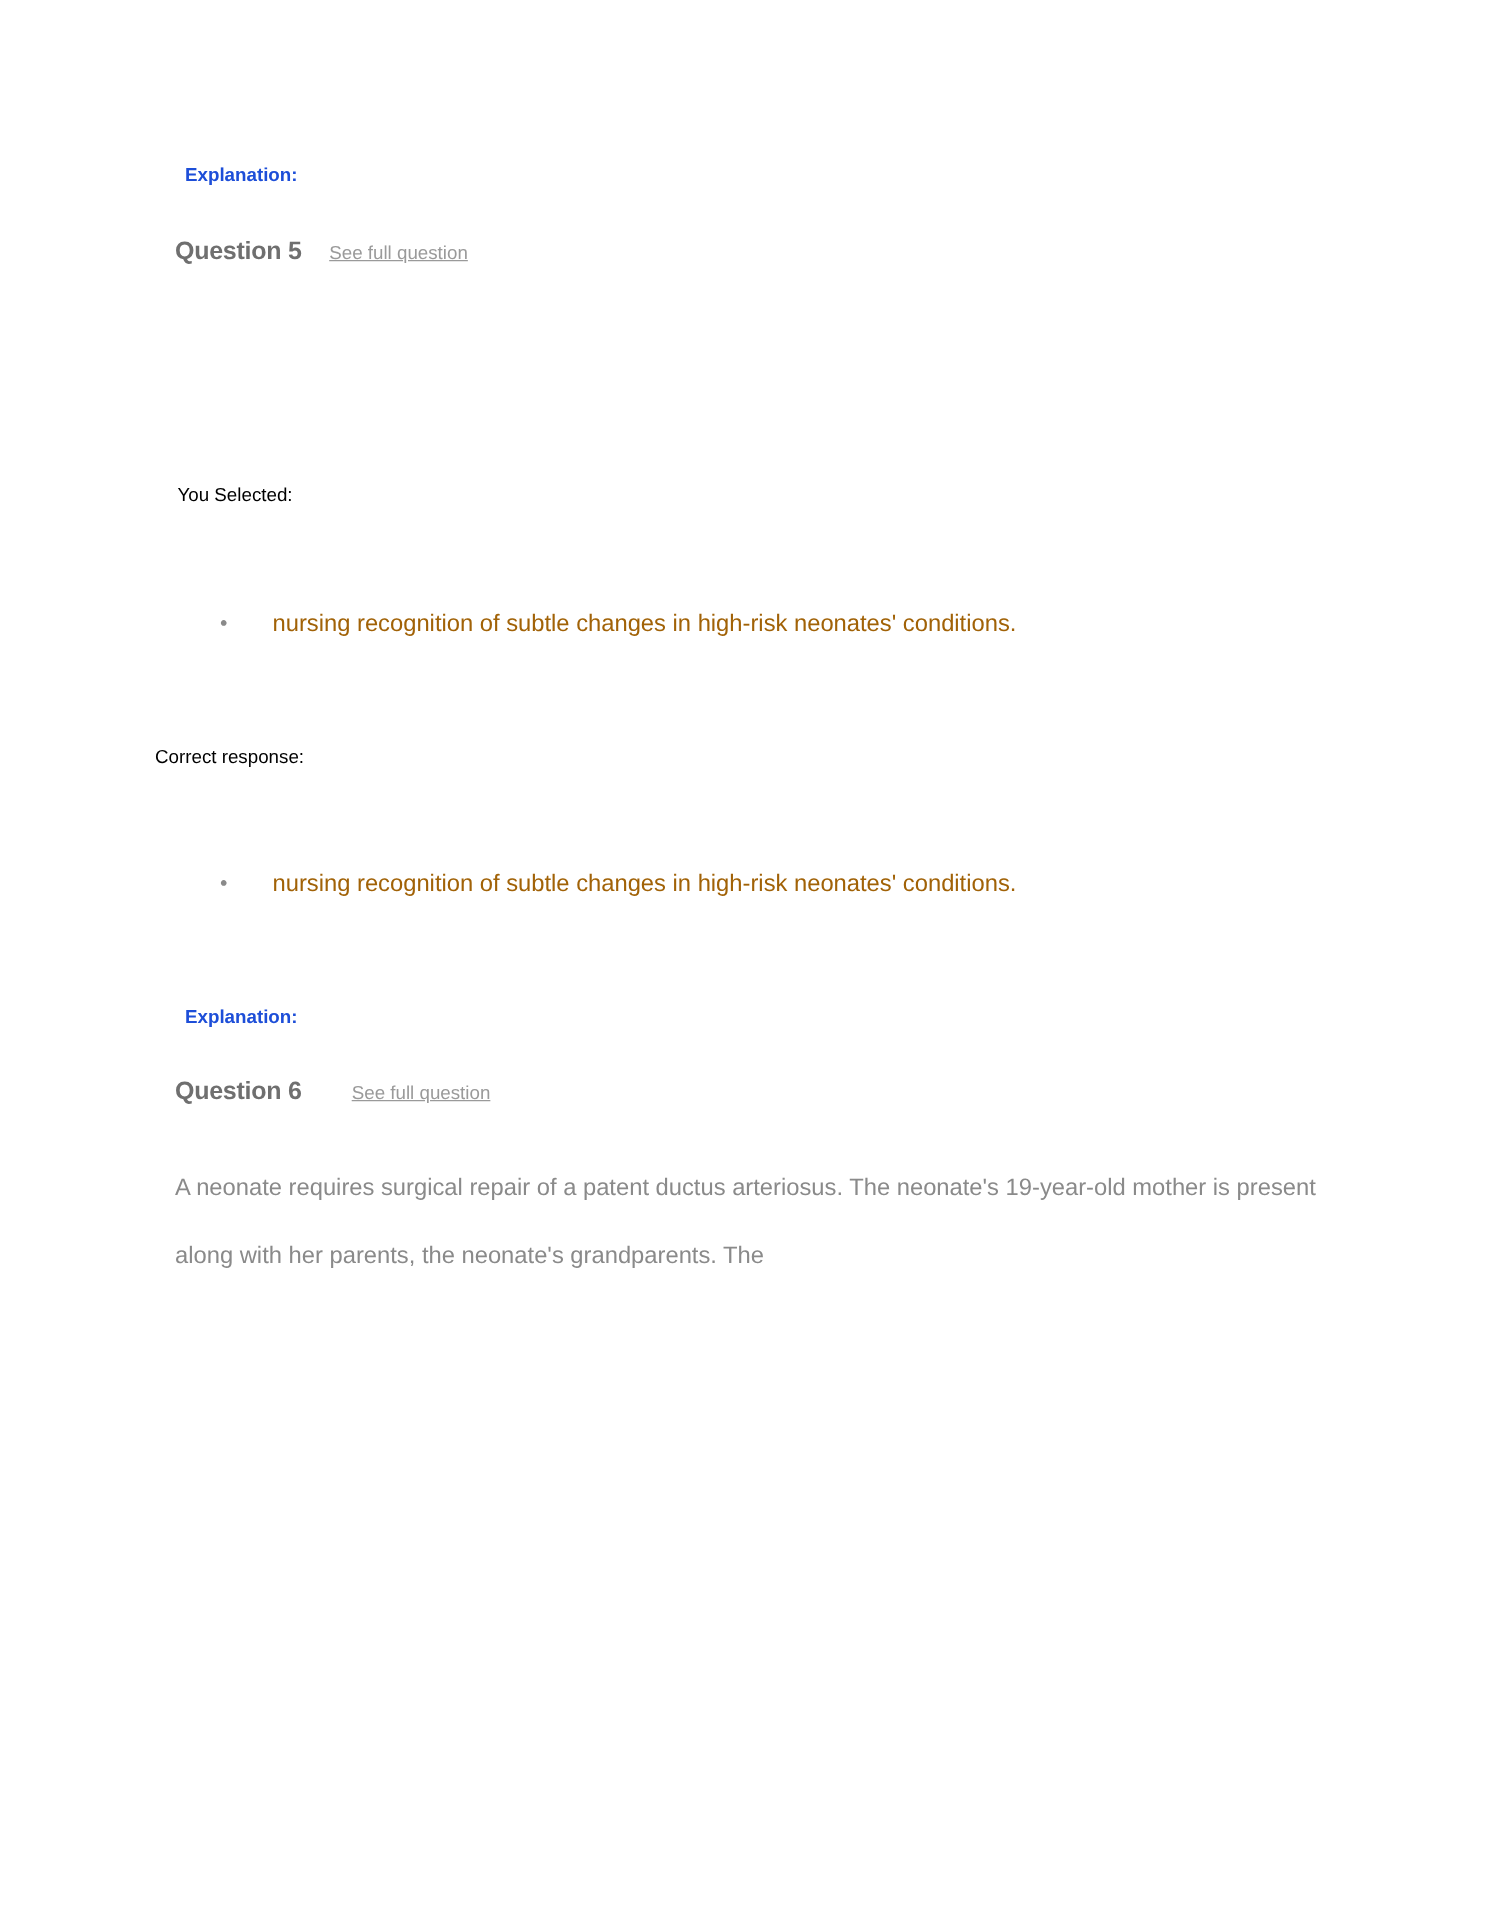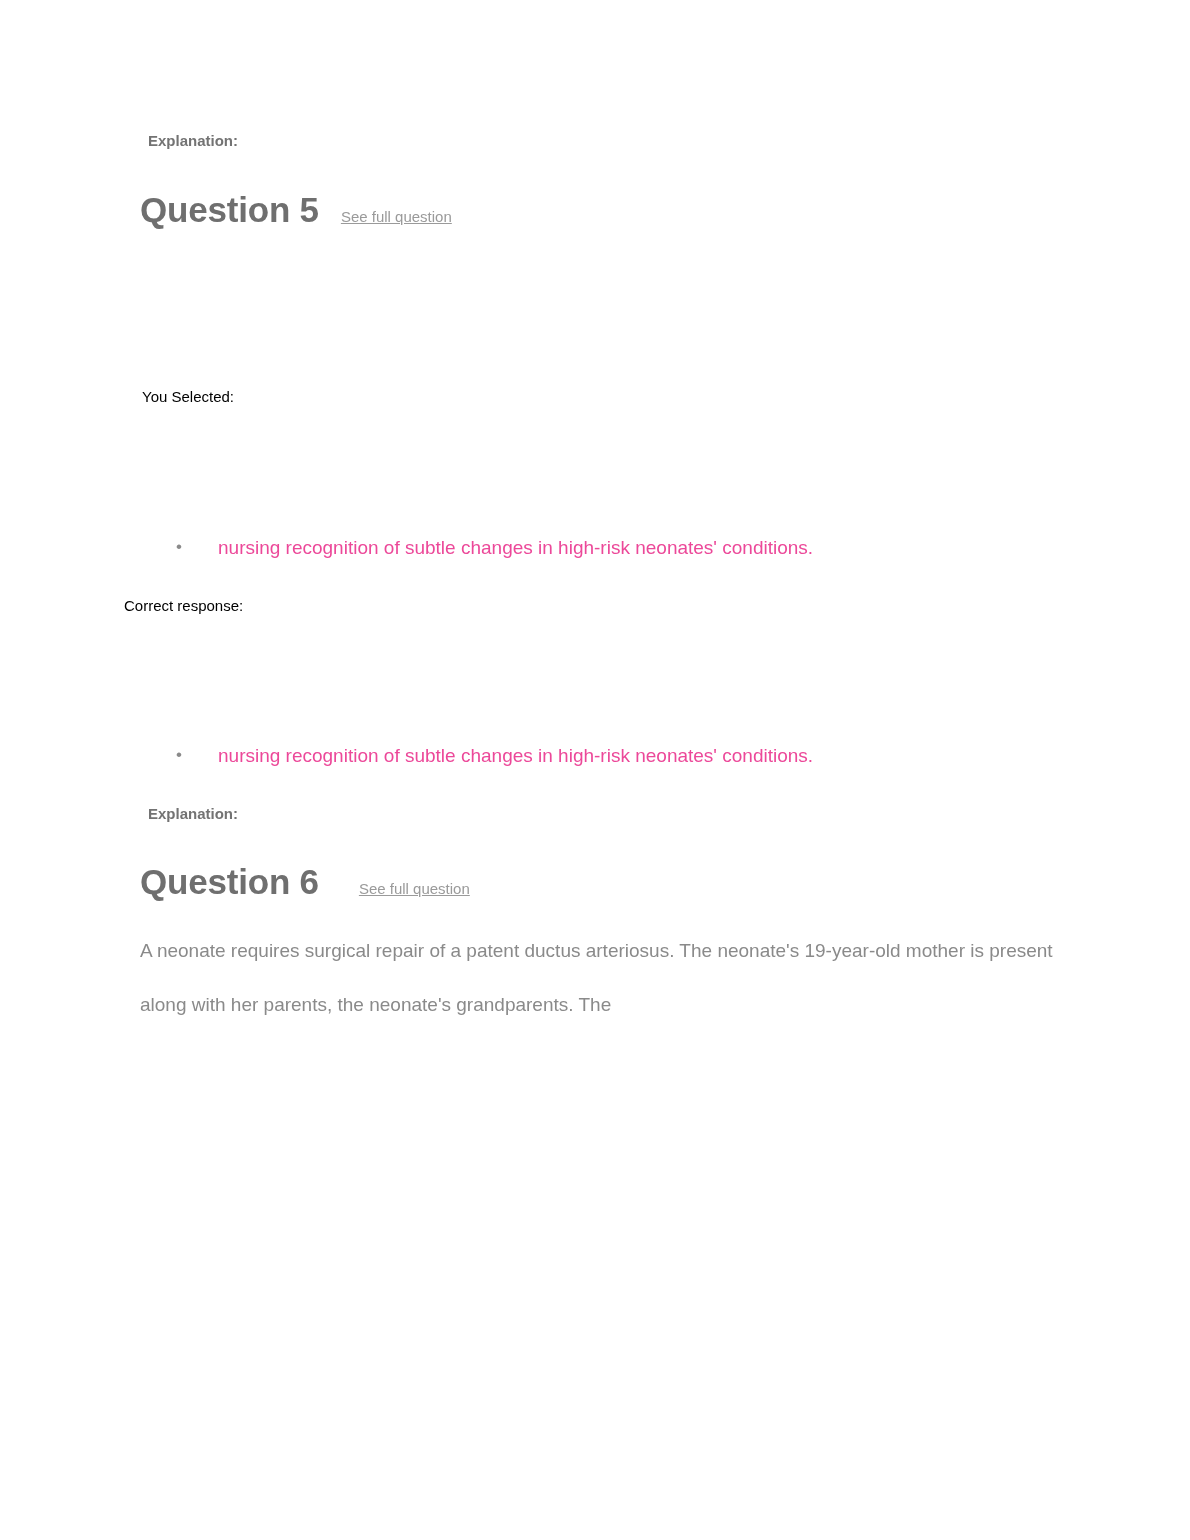--- a/index.html
+++ b/index.html
@@ -17,30 +17,30 @@
   .page {
     position: relative;
     width: 1190px;
     height: 1540px;
     box-sizing: border-box;
     padding: 0 140px;
   }
   .explanation-label {
     font-size: 15px;
     font-weight: bold;
-    color: #737373;
+    color: #1d4ed8;
     margin-left: 8px;
   }
   .qheading {
     display: flex;
     align-items: baseline;
     gap: 22px;
   }
   .qtitle {
-    font-size: 35px;
+    font-size: 20px;
     font-weight: bold;
     color: #6f6f6f;
     letter-spacing: -0.2px;
   }
   .qlink {
     font-size: 15px;
     color: #9a9a9a;
     font-weight: normal;
   }
   .body-text {
@@ -58,24 +58,23 @@
     margin-left: 2px;
   }
   ul.answer-list {
     list-style: none;
     margin: 0;
     padding: 0;
   }
   ul.answer-list li {
     position: relative;
     font-size: 19px;
-    color: #ec4899;
+    color: #a16207;
     padding-left: 78px;
     line-height: 28px;
-    margin-top: 48px;
   }
   ul.answer-list li::before {
     content: "\2022";
     position: absolute;
     left: 36px;
     top: -1px;
     font-size: 17px;
     color: #8a8a8a;
   }
 

